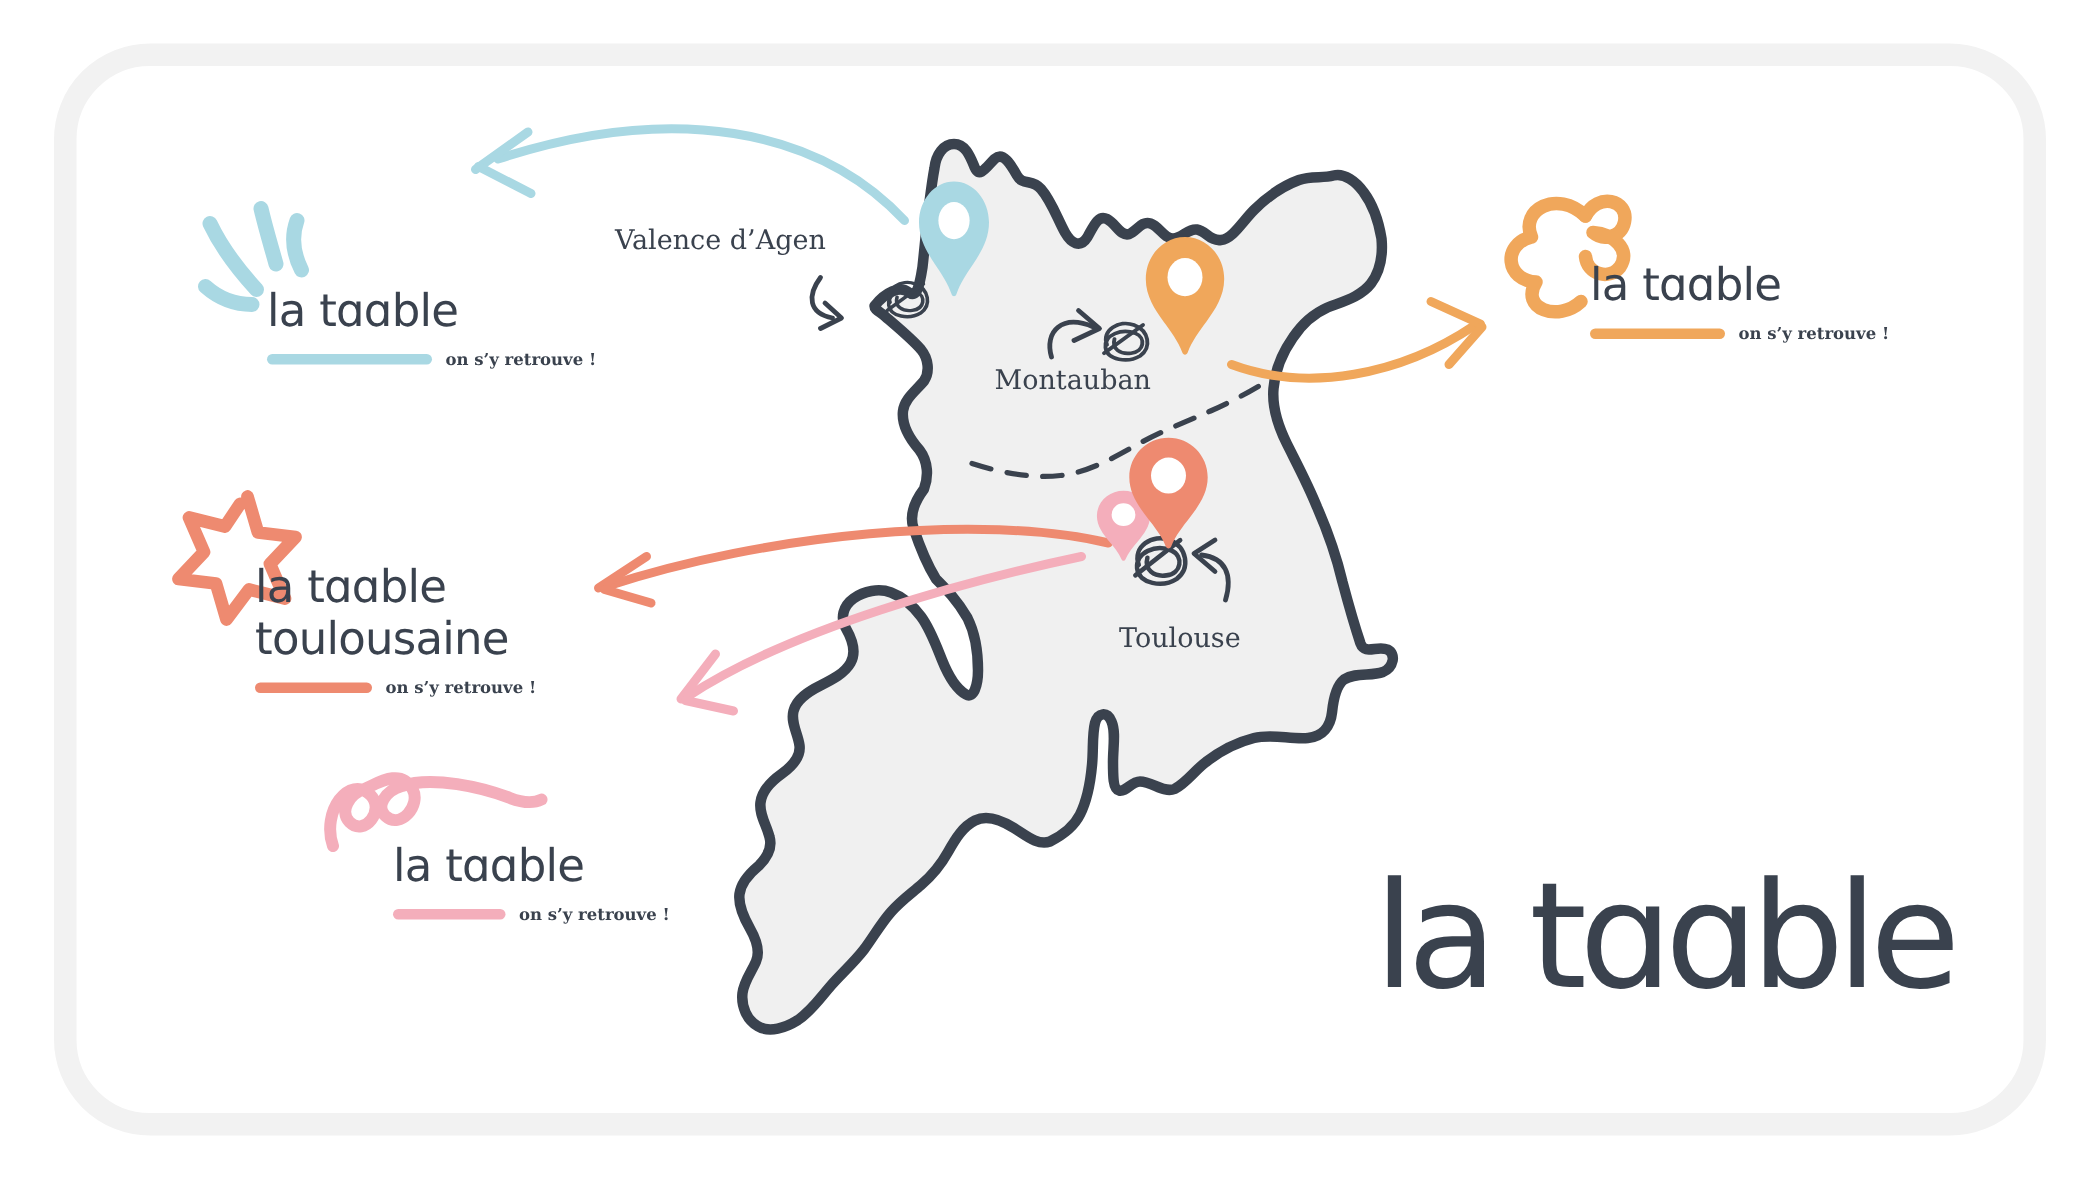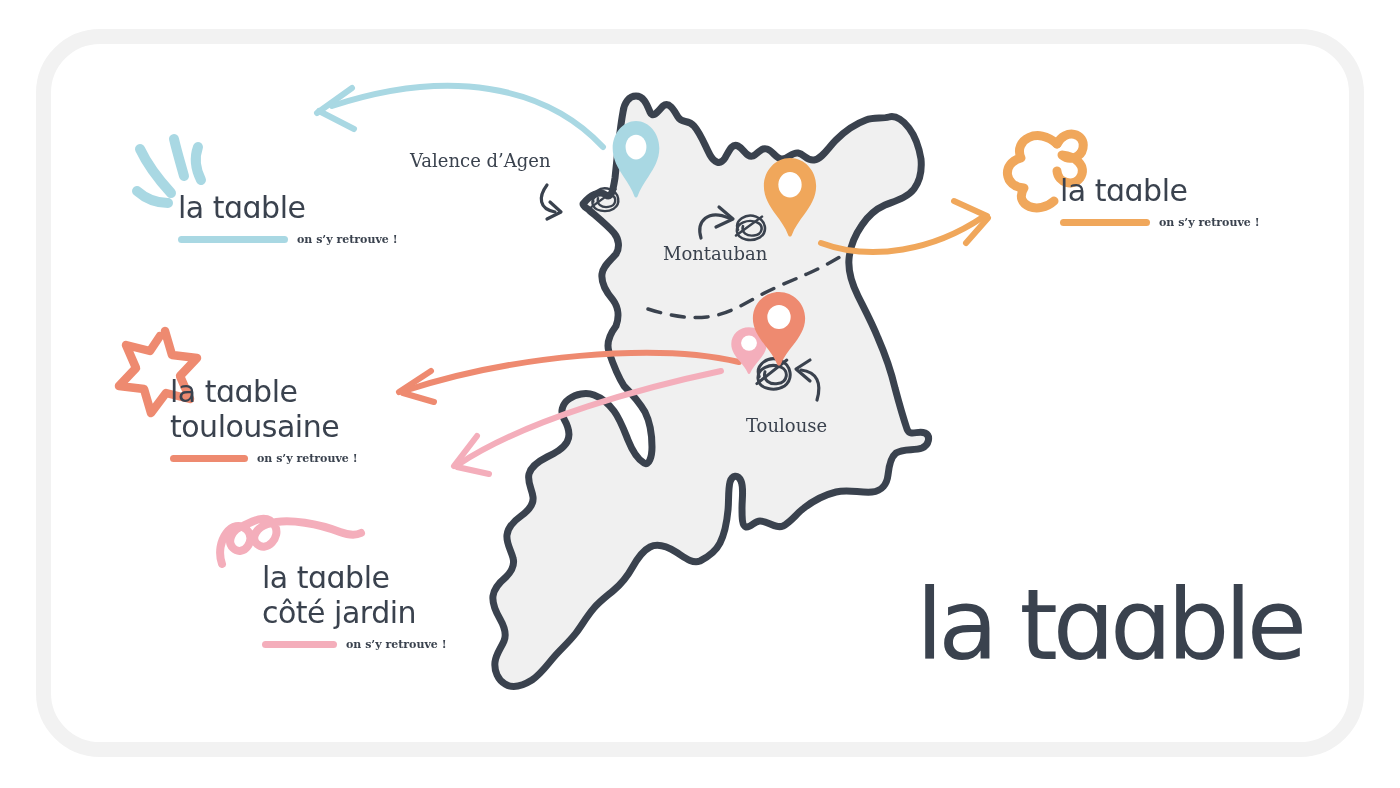--- a/index.html
+++ b/index.html
@@ -182,21 +182,20 @@
     <div class="wordmark">la tɑɑble</div>
     <div class="wordmark">toulousaine</div>
     <div class="tag-row">
       <span class="rule rule-coral"></span>
       <span class="tagline">on s’y retrouve !</span>
     </div>
   </div>
 
   <div class="brand b4">
     <div class="wordmark">la tɑɑble</div>
-    <div class="wordmark">côté jardin</div>
     <div class="tag-row">
       <span class="rule rule-pink"></span>
       <span class="tagline">on s’y retrouve !</span>
     </div>
   </div>
 
   <div class="big-logo">la tɑɑble</div>
 </div>
 
 </body></html>

